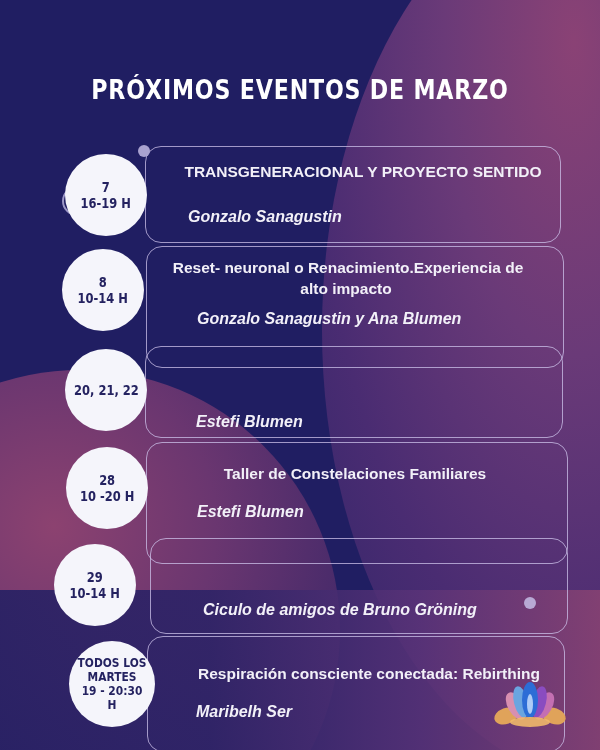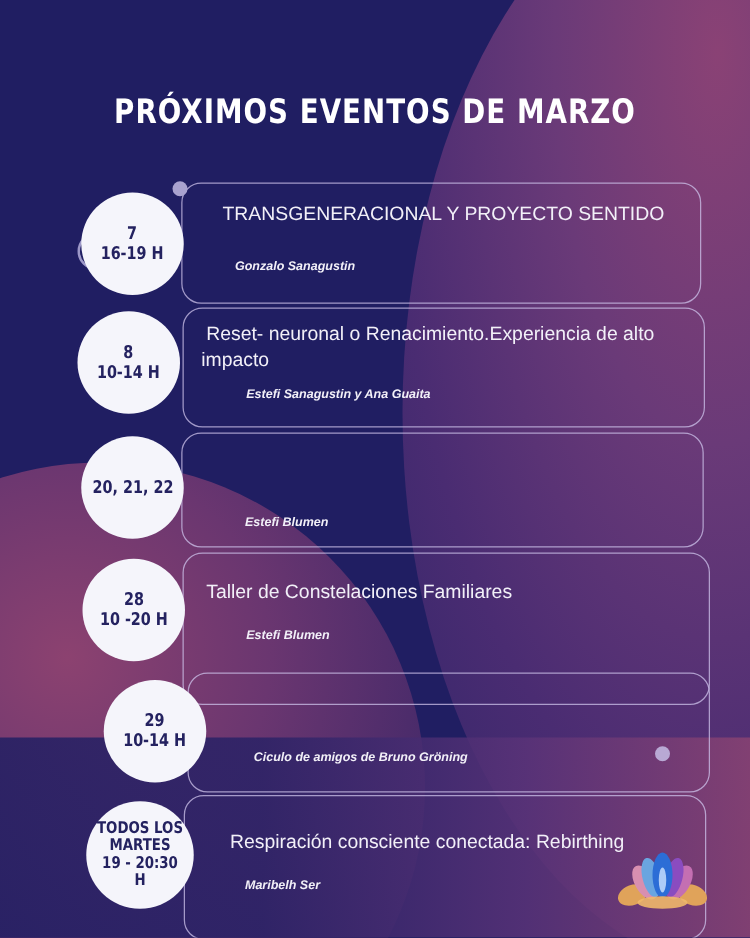--- a/index.html
+++ b/index.html
@@ -64,31 +64,32 @@
     .card {
       position: absolute;
       border: 1.5px solid rgba(205, 195, 235, 0.75);
       border-radius: 16px;
       z-index: 2;
     }
     .card-title {
       position: absolute;
       color: #f2f0f8;
       font-family: "Liberation Sans", sans-serif;
-      font-weight: normal;
+      font-weight: bold;
       font-size: 15.5px;
       line-height: 21px;
+      text-align: center;
     }
     .card-host {
       position: absolute;
       color: #f2f0f8;
       font-family: "Liberation Sans", sans-serif;
       font-weight: bold;
       font-style: italic;
-      font-size: 10px;
+      font-size: 16px;
     }
 
     .deco-dot {
       position: absolute;
       border-radius: 50%;
       background: #a9a2cf;
       z-index: 4;
     }
     .deco-ring {
       position: absolute;
@@ -126,23 +127,23 @@
     <div class="card-title" style="left:32px; top:14px; width:370px;">TRANSGENERACIONAL Y PROYECTO SENTIDO</div>
     <div class="card-host" style="left:42px; top:61px;">Gonzalo Sanagustin</div>
   </div>
 </div>
 
 <div>
   <div class="date-circle" style="left:62px; top:249px;">
     <span class="date-text">8
 10-14 H</span>
   </div>
-  <div class="card" style="left:146px; top:246px; width:418px; height:96px;">
+  <div class="card" style="left:146px; top:246px; width:418px; height:122px;">
     <div class="card-title" style="left:14px; top:10px; width:370px; text-indent:4px;">Reset- neuronal o Renacimiento.Experiencia de alto impacto</div>
-    <div class="card-host" style="left:50px; top:63px;">Estefi Sanagustin y Ana Guaita</div>
+    <div class="card-host" style="left:50px; top:63px;">Gonzalo Sanagustin y Ana Blumen</div>
   </div>
 </div>
 
 <div>
   <div class="date-circle" style="left:65px; top:349px;">
     <span class="date-text">20, 21, 22</span>
   </div>
   <div class="card" style="left:145px; top:346px; width:418px; height:92px;">
     <div class="card-host" style="left:50px; top:66px;">Estefi Blumen</div>
   </div>
@@ -153,21 +154,21 @@
     <span class="date-text">28
 10 -20 H</span>
   </div>
   <div class="card" style="left:146px; top:442px; width:422px; height:122px;">
     <div class="card-title" style="left:18px; top:20px; width:380px;">Taller de Constelaciones Familiares</div>
     <div class="card-host" style="left:50px; top:60px;">Estefi Blumen</div>
   </div>
 </div>
 
 <div>
-  <div class="date-circle" style="left:83px; top:544px;">
+  <div class="date-circle" style="left:54px; top:544px;">
     <span class="date-text">29
 10-14 H</span>
   </div>
   <div class="card" style="left:150px; top:538px; width:418px; height:96px;">
     <div class="card-host" style="left:52px; top:62px;text-align:center;">Ciculo de amigos de Bruno Gröning</div>
   </div>
 </div>
 
 <div>
   <div class="date-circle" style="left:69px; top:641px; width:86px; height:86px;text-align:center;">

